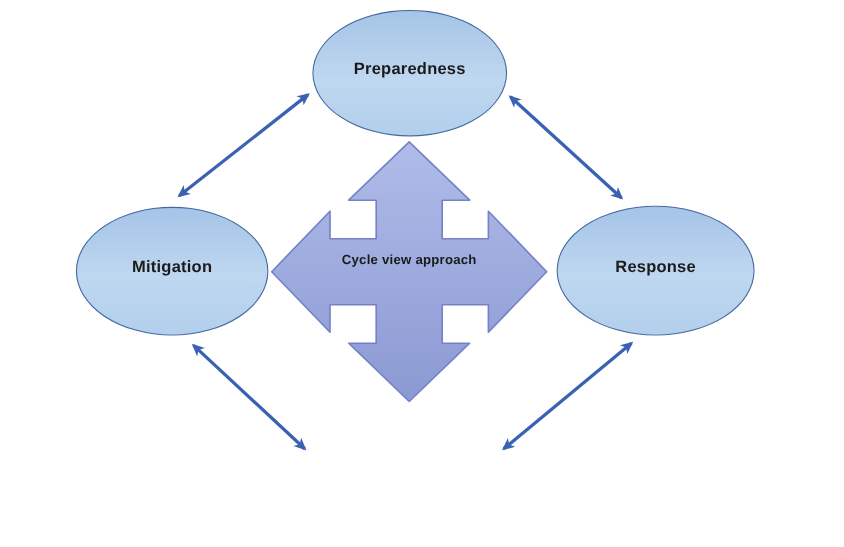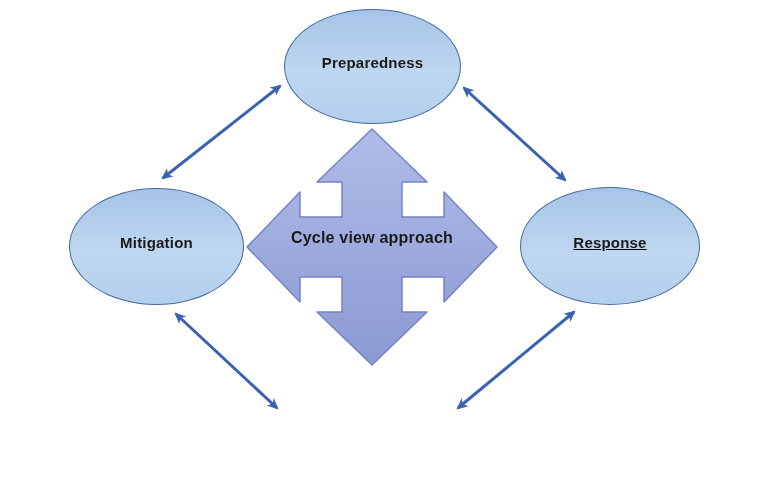--- a/index.html
+++ b/index.html
@@ -40,28 +40,28 @@
   }
   .node-label{
     font-weight:bold;
     font-size:15px;
     color:var(--label-text);
     transform:translateY(-4px);
     letter-spacing:0.2px;
   }
   .node-preparedness{left:284px;top:9px;width:177px;height:115px;}
   .node-mitigation{left:69px;top:188px;width:175px;height:117px;}
-  .node-response{left:520px;top:187px;width:180px;height:118px;text-decoration:underline;}
+  .node-response{left:506px;top:187px;width:180px;height:118px;}
   .node-recovery{left:285px;top:370px;width:172px;height:113px;}
   .center-label{
     position:absolute;
     left:267px;top:229px;width:210px;
     text-align:center;
     font-weight:bold;
-    font-size:16px;
+    font-size:12px;
     color:var(--label-text);
     letter-spacing:0.2px;
   }
 </style>
 </head>
 <body>
 
 <div class="canvas">
 
   <svg class="layer" width="767" height="497" viewBox="0 0 767 497">

